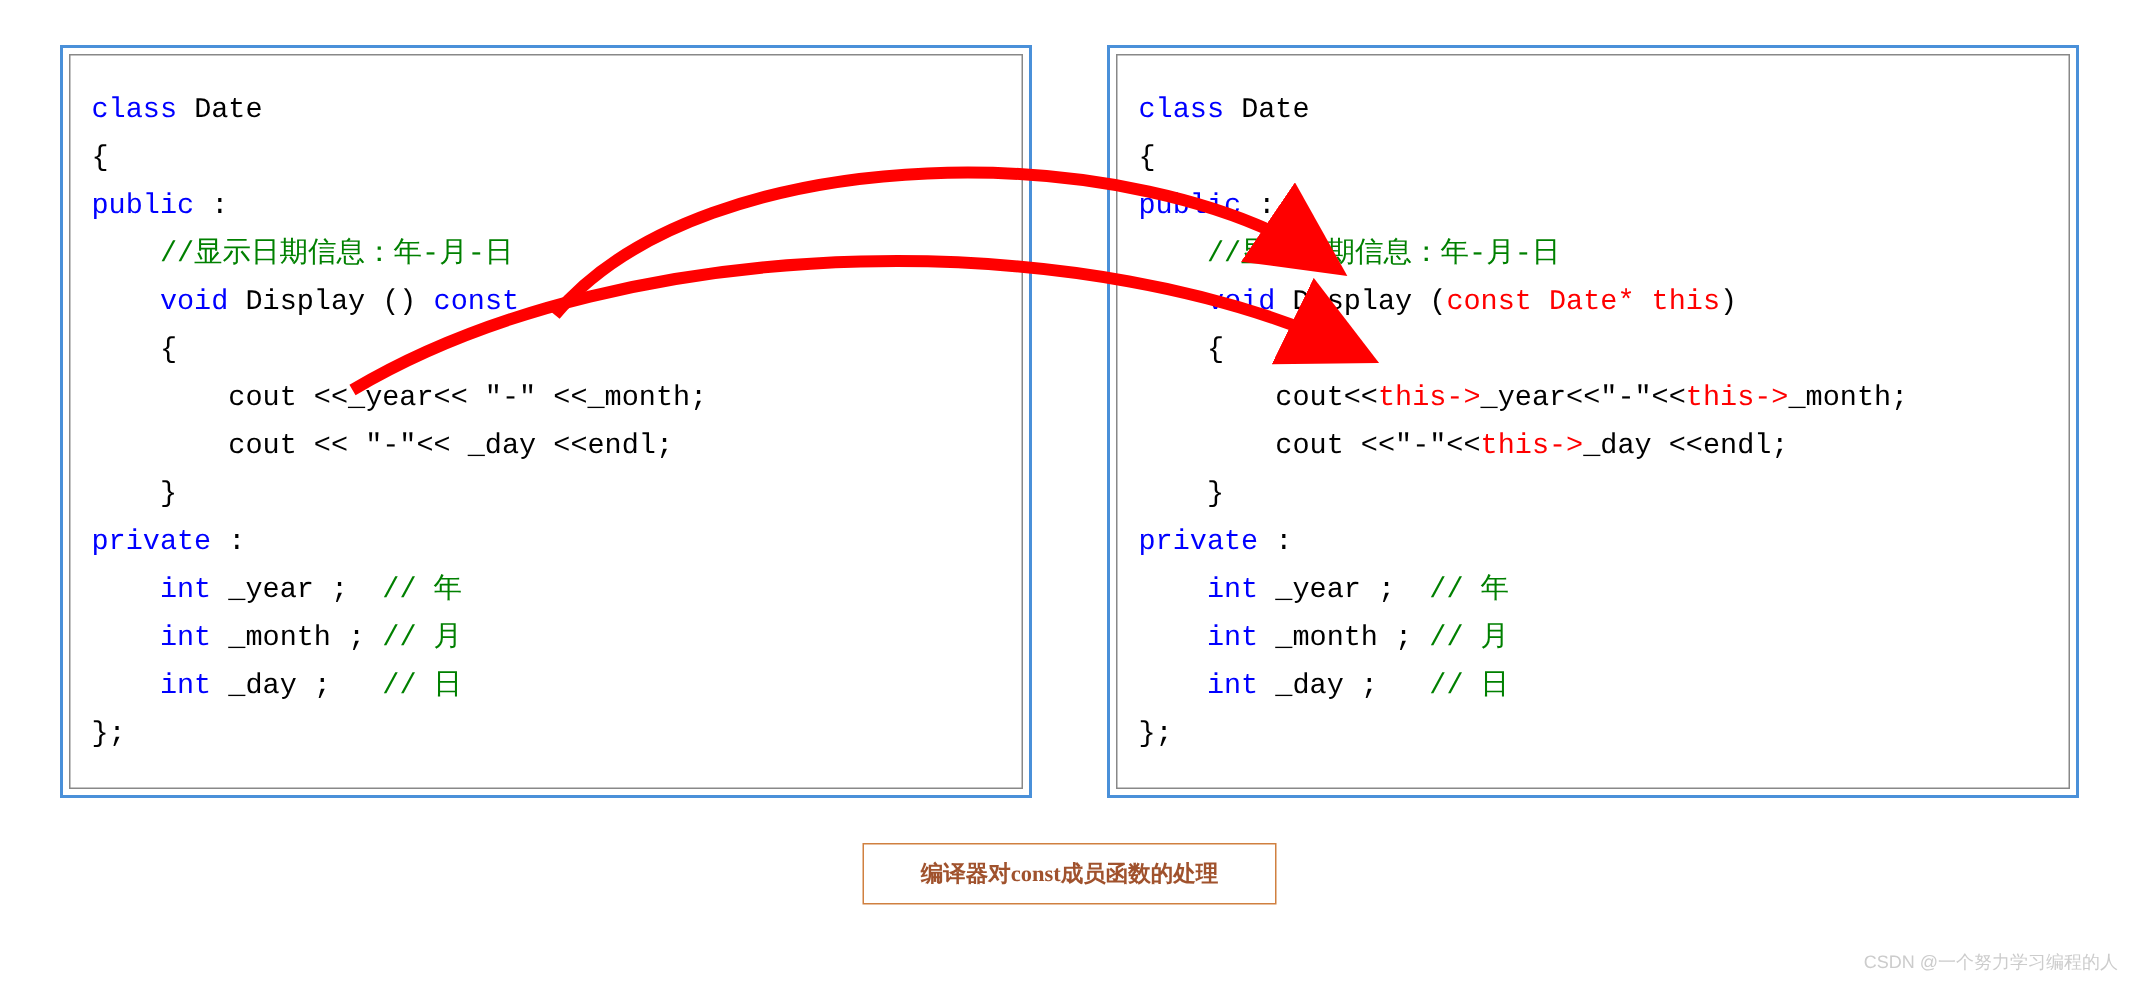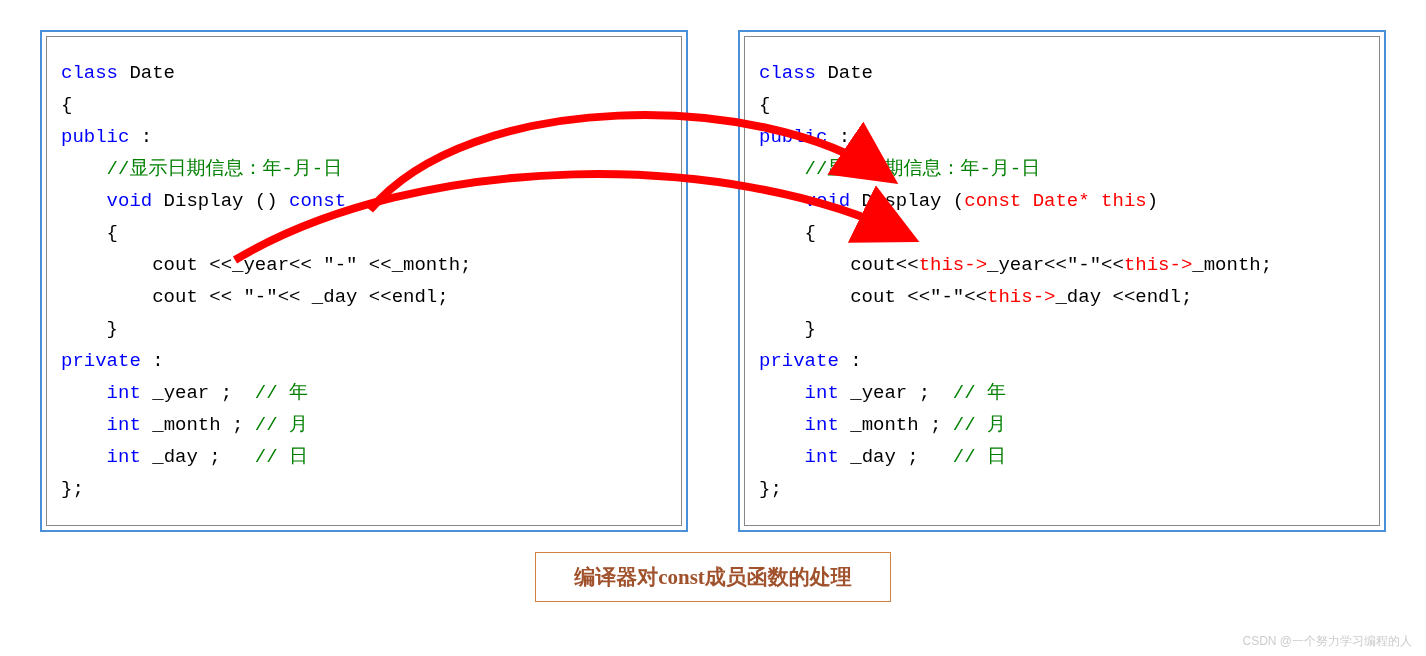--- a/index.html
+++ b/index.html
@@ -32,25 +32,25 @@
     line-height: 32px;
     white-space: pre;
     color: #000;
   }
   .kw { color: #0000ff; }
   .cmt { color: #008000; }
   .red { color: #ff0000; margin-top: 40px; }
   .caption-box {
     border: 1px solid #d08040;
     padding: 10px 38px;
-    margin: 20px auto 0 auto;
+    margin: 30px auto 0 auto;
     width: fit-content;
     color: #a0522d;
     font-weight: bold;
-    font-size: 21px;
+    font-size: 15px;
     font-family: "SimSun", serif;
   }
   svg#arrows {
     position: absolute;
     left: 0; top: 0;
     pointer-events: none;
   }
   .watermark {
     position: absolute;
     right: 14px;

